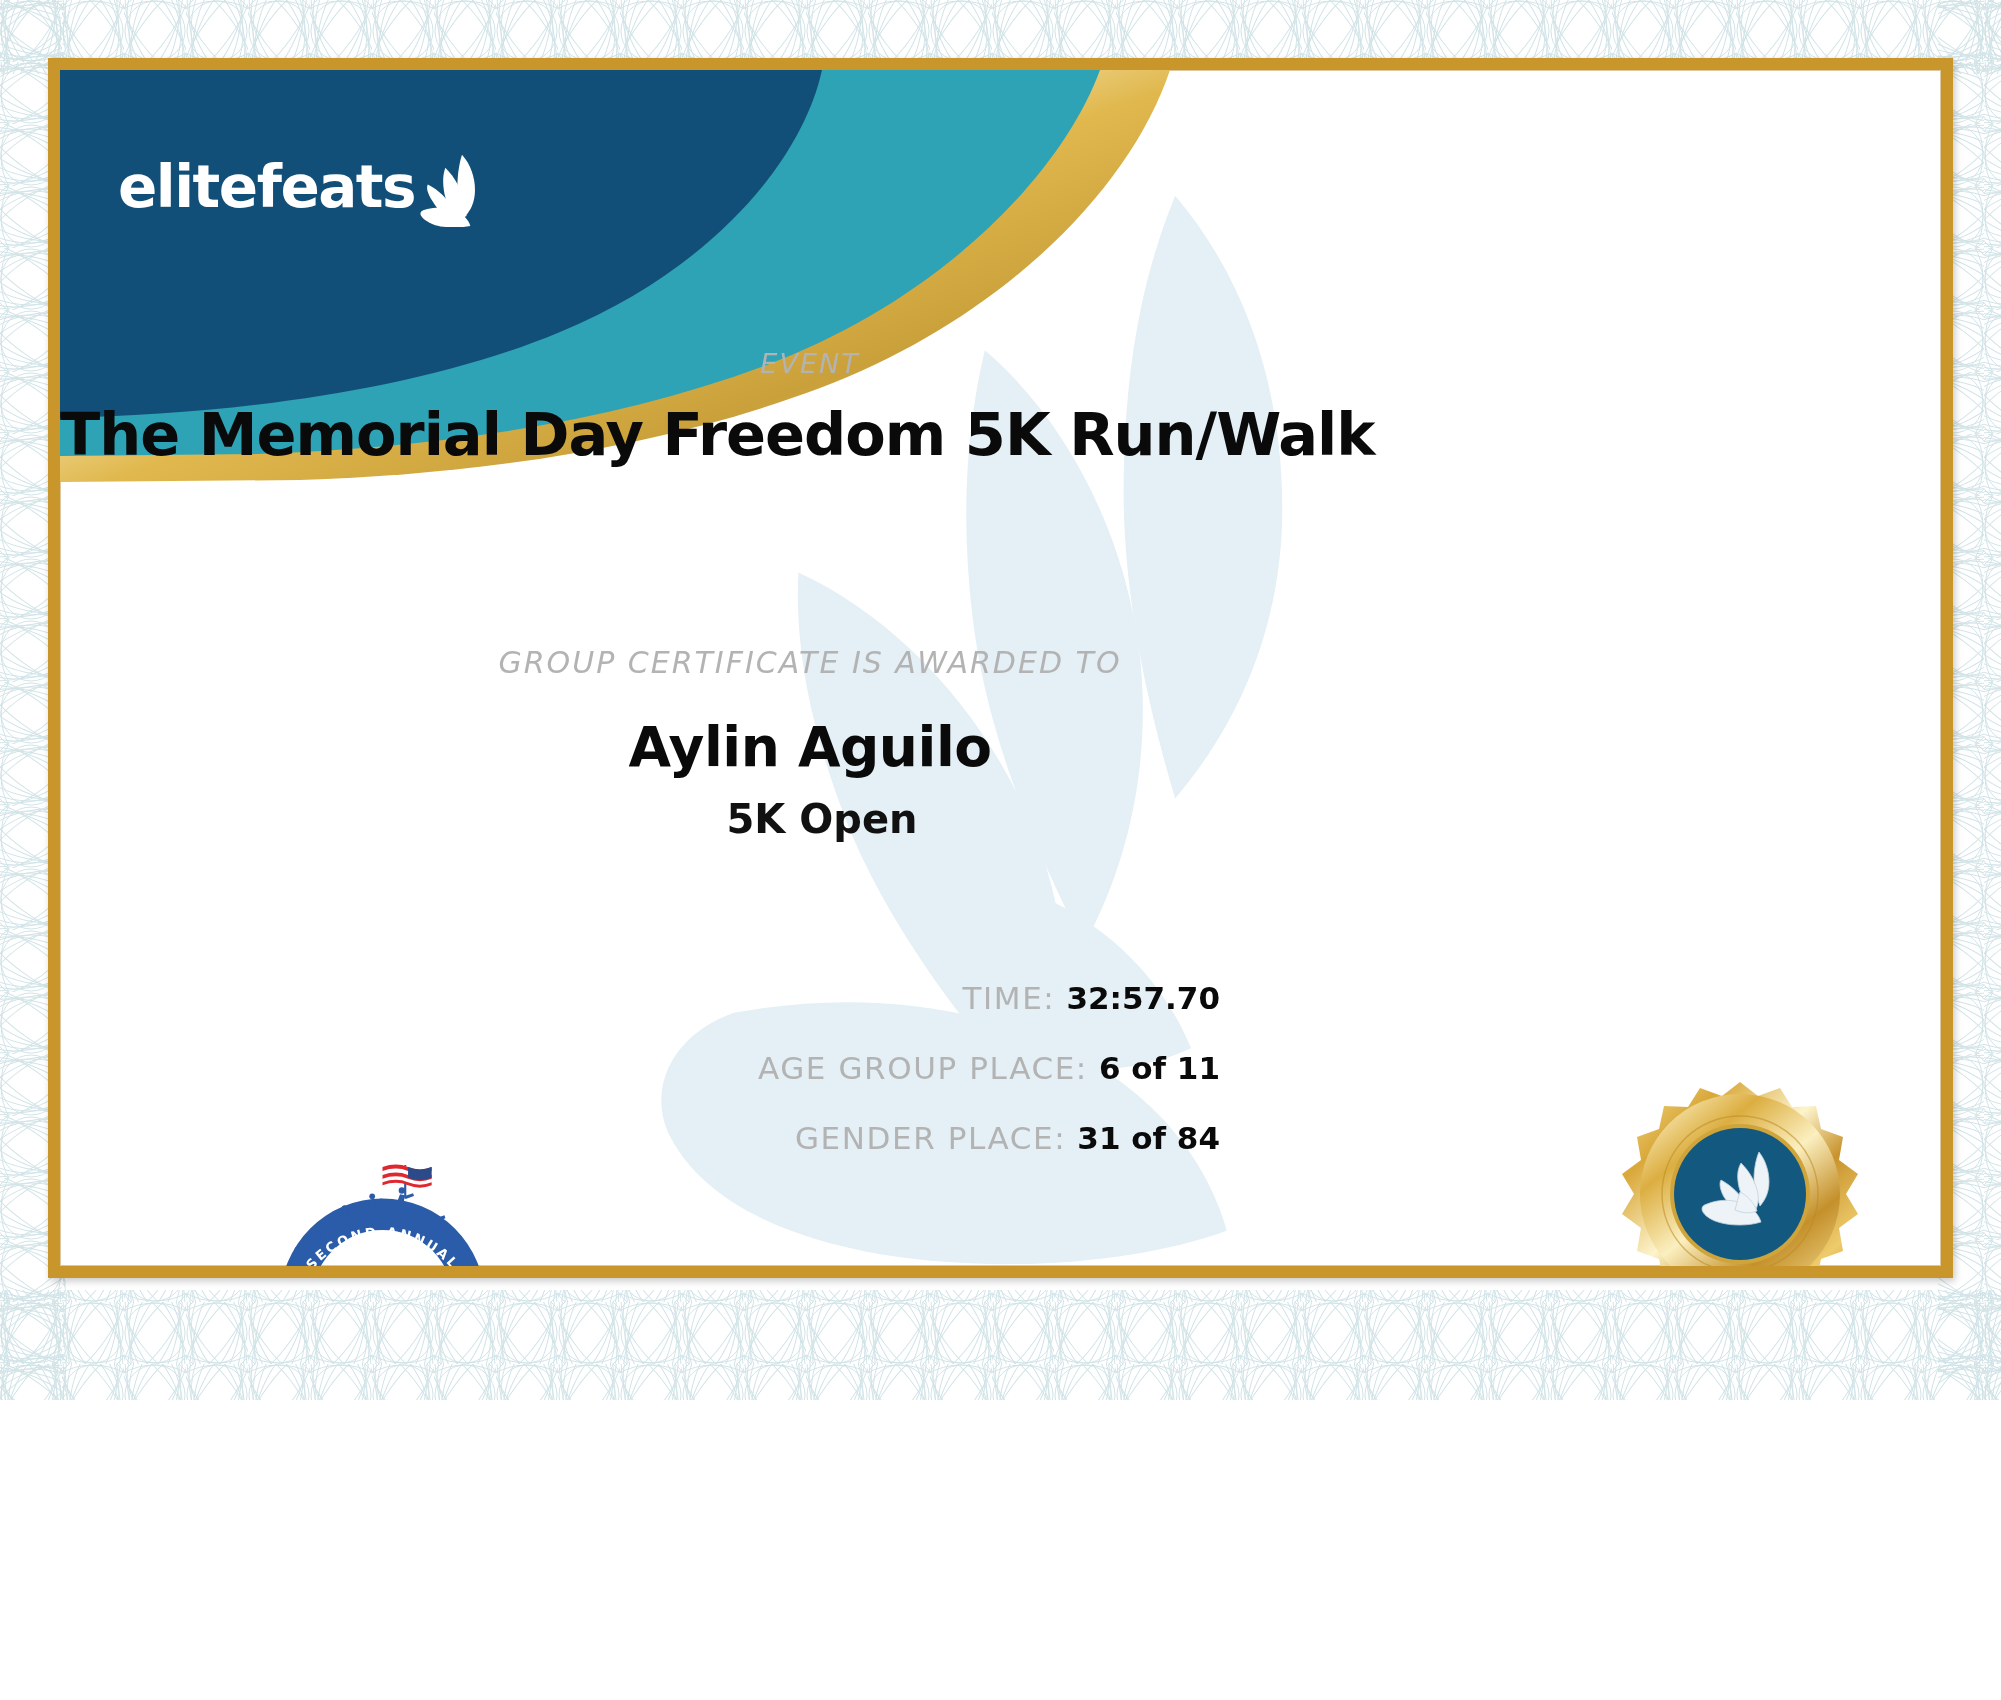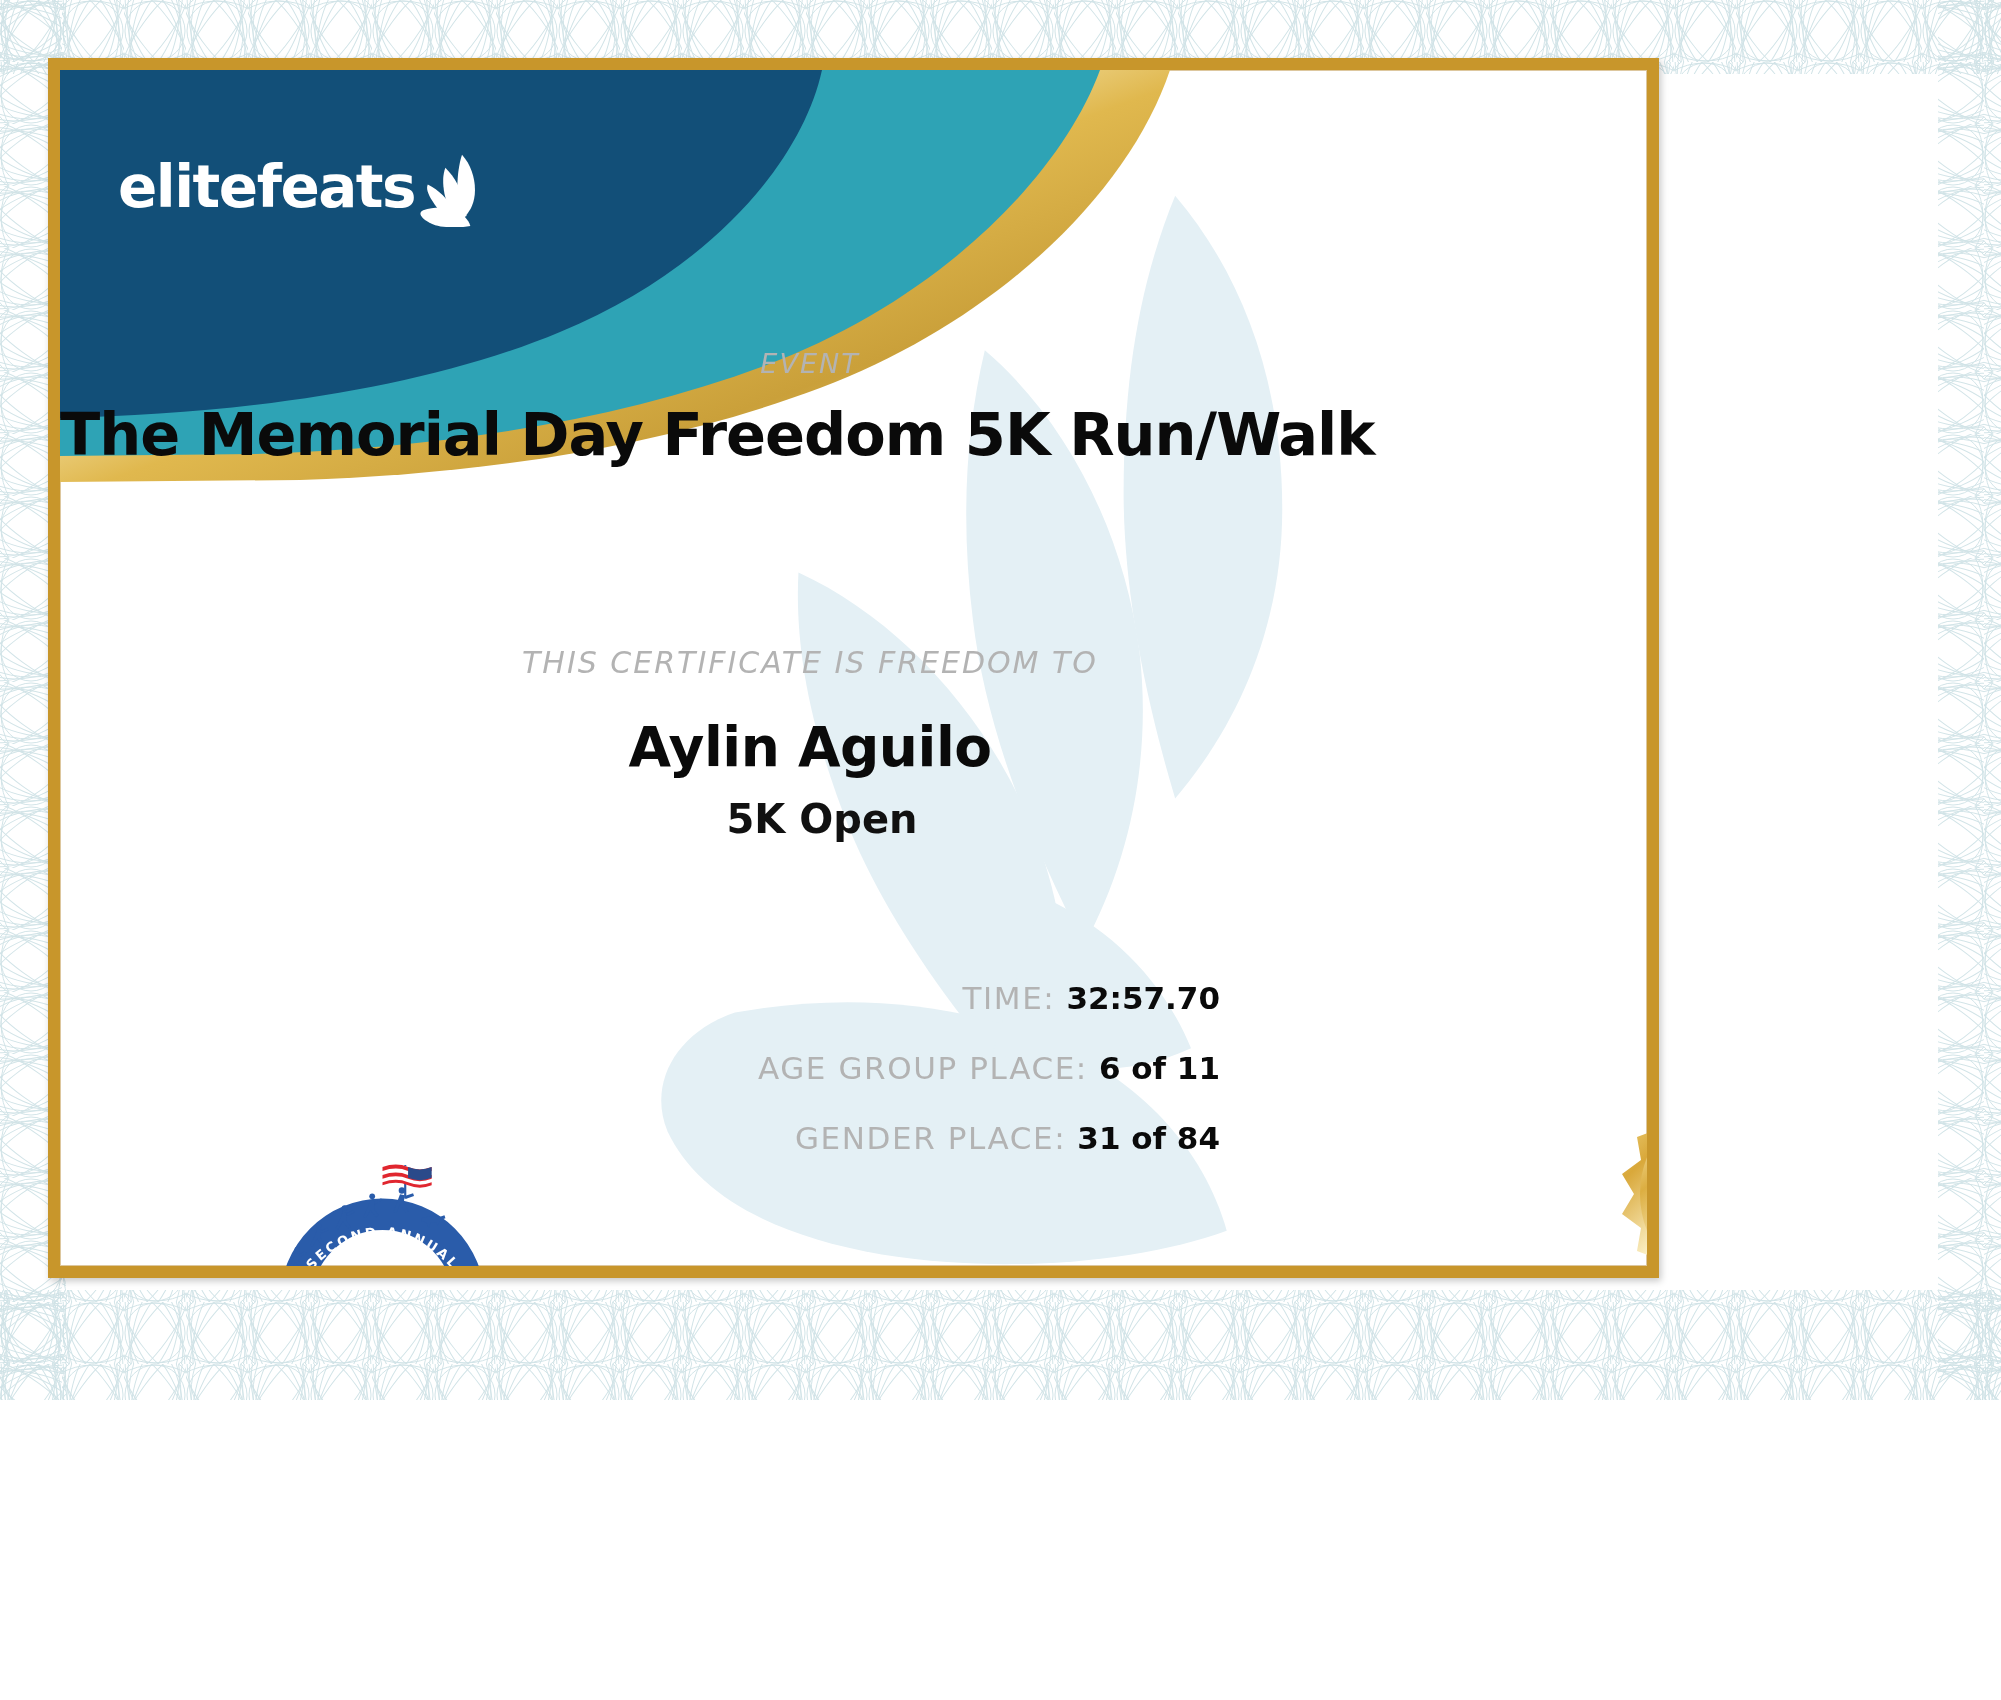--- a/index.html
+++ b/index.html
@@ -14,21 +14,21 @@
   
   #guilloche {
     position:absolute; inset:0;
     z-index:0;
   }
 
   
   #frame {
     position:absolute;
     left:48px; top:58px;
-    width:1611px; height:1220px;
+    width:1905px; height:1220px;
     border:12px solid #c8962b;
     background:#ffffff;
     z-index:2;
     overflow:hidden;
     box-shadow:2px 3px 7px rgba(0,0,0,0.22);
   }
 
   
   #frame::after {
     content:"";
@@ -277,21 +277,21 @@
       </g>
     </svg>
   </div>
 
   <div id="content">
 
     <div id="event-label" class="lbl">EVENT</div>
 
     <div id="event-title">The Memorial Day Freedom 5K Run/Walk</div>
 
-    <div id="awarded-label" class="lbl">THIS CERTIFICATE IS FREEDOM TO</div>
+    <div id="awarded-label" class="lbl">GROUP CERTIFICATE IS AWARDED TO</div>
 
     <div id="recipient">Aylin Aguilo</div>
 
     <div id="division">5K Open</div>
 
 
     <div id="stats">
       <div class="srow">
         <span class="slab">TIME:</span>
         <span class="sval">32:57.70</span>

